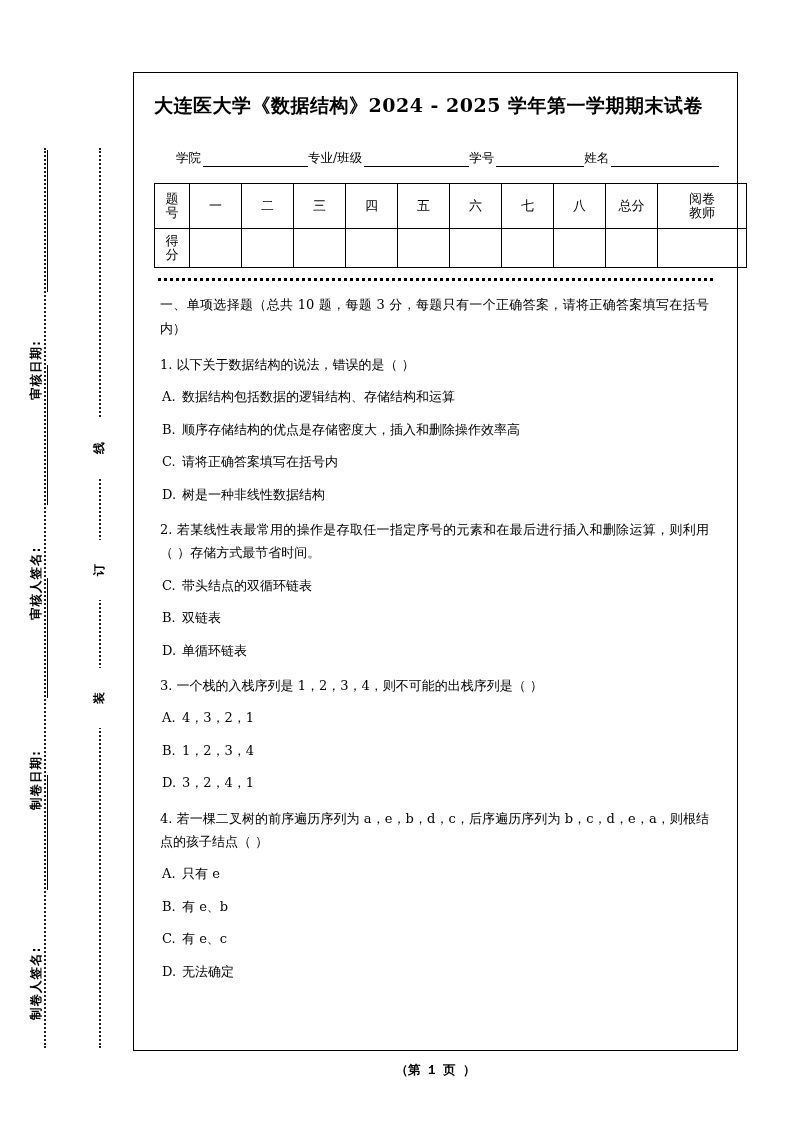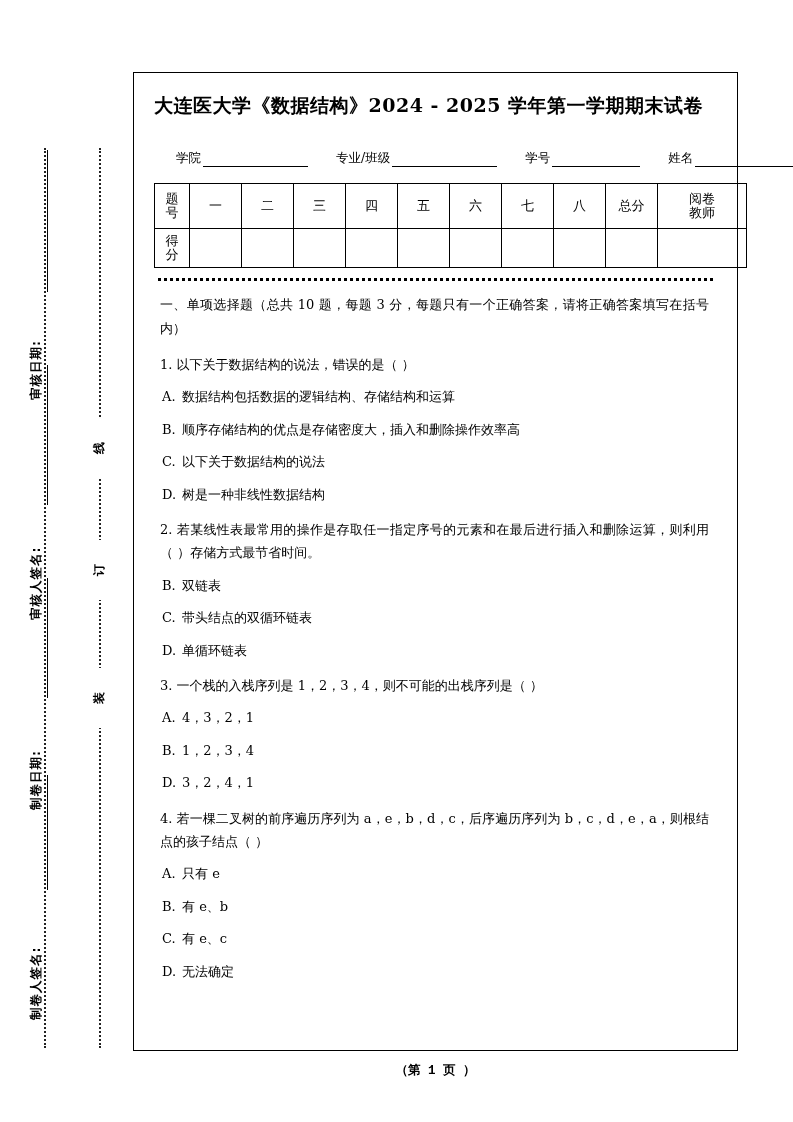--- a/index.html
+++ b/index.html
@@ -111,21 +111,20 @@
   }
 
   
   #info-row {
     display: flex;
     align-items: center;
     font-size: 12.5px;
     padding: 0 14px 0 22px;
     margin-bottom: 16px;
     white-space: nowrap;
-    gap: 28px;
   }
   .info-field {
     display: flex;
     align-items: flex-end;
   }
   .info-label {
     font-size: 12.5px;
     padding-right: 2px;
   }
   .info-blank {
@@ -310,32 +309,32 @@
       <div class="section-head">一、单项选择题（总共 10 题，每题 3 分，每题只有一个正确答案，请将正确答案填写在括号内）</div>
 
       <div class="question-stem">1.  以下关于数据结构的说法，错误的是（   ）</div>
       <div class="option-line">
         <span class="opt-letter">A.</span><span>数据结构包括数据的逻辑结构、存储结构和运算</span>
       </div>
       <div class="option-line">
         <span class="opt-letter">B.</span><span>顺序存储结构的优点是存储密度大，插入和删除操作效率高</span>
       </div>
       <div class="option-line">
-        <span class="opt-letter">C.</span><span>以下关于数据结构的说法</span>
+        <span class="opt-letter">C.</span><span>请将正确答案填写在括号内</span>
       </div>
       <div class="option-line">
         <span class="opt-letter">D.</span><span>树是一种非线性数据结构</span>
       </div>
 
       <div class="question-stem">2.  若某线性表最常用的操作是存取任一指定序号的元素和在最后进行插入和删除运算，则利用（   ）存储方式最节省时间。</div>
       <div class="option-line">
+        <span class="opt-letter">C.</span><span>带头结点的双循环链表</span>
+      </div>
+      <div class="option-line">
         <span class="opt-letter">B.</span><span>双链表</span>
-      </div>
-      <div class="option-line">
-        <span class="opt-letter">C.</span><span>带头结点的双循环链表</span>
       </div>
       <div class="option-line">
         <span class="opt-letter">D.</span><span>单循环链表</span>
       </div>
 
       <div class="question-stem">3.  一个栈的入栈序列是 1，2，3，4，则不可能的出栈序列是（   ）</div>
       <div class="option-line">
         <span class="opt-letter">A.</span><span>4，3，2，1</span>
       </div>
       <div class="option-line">

